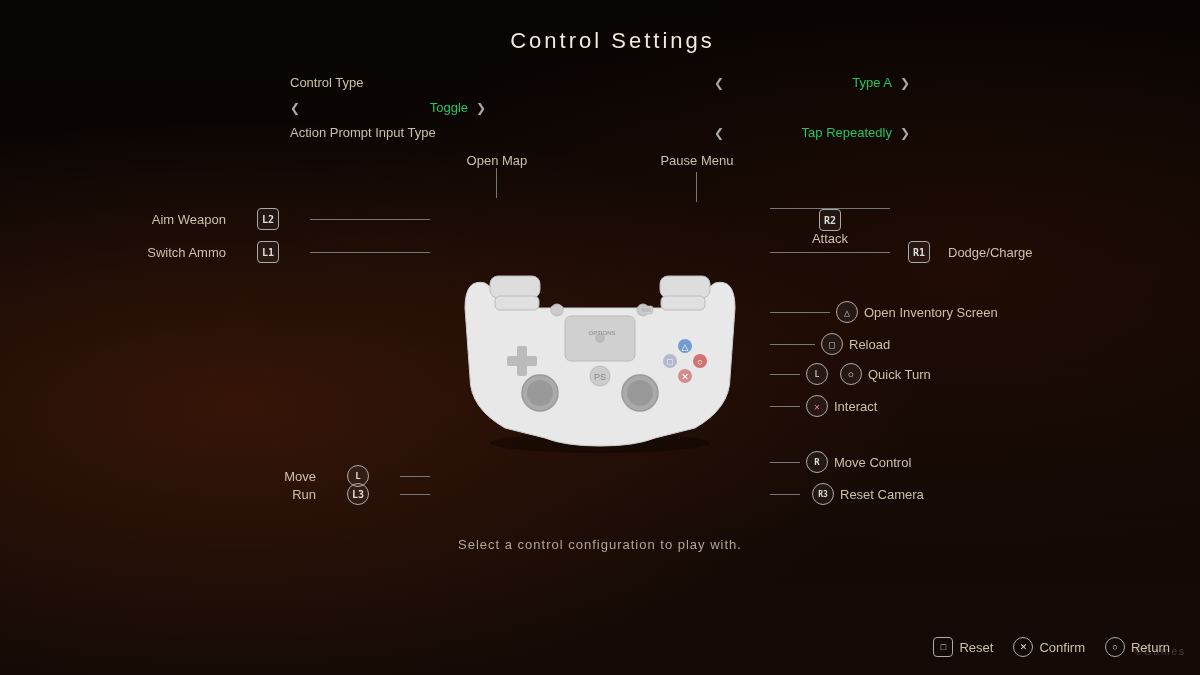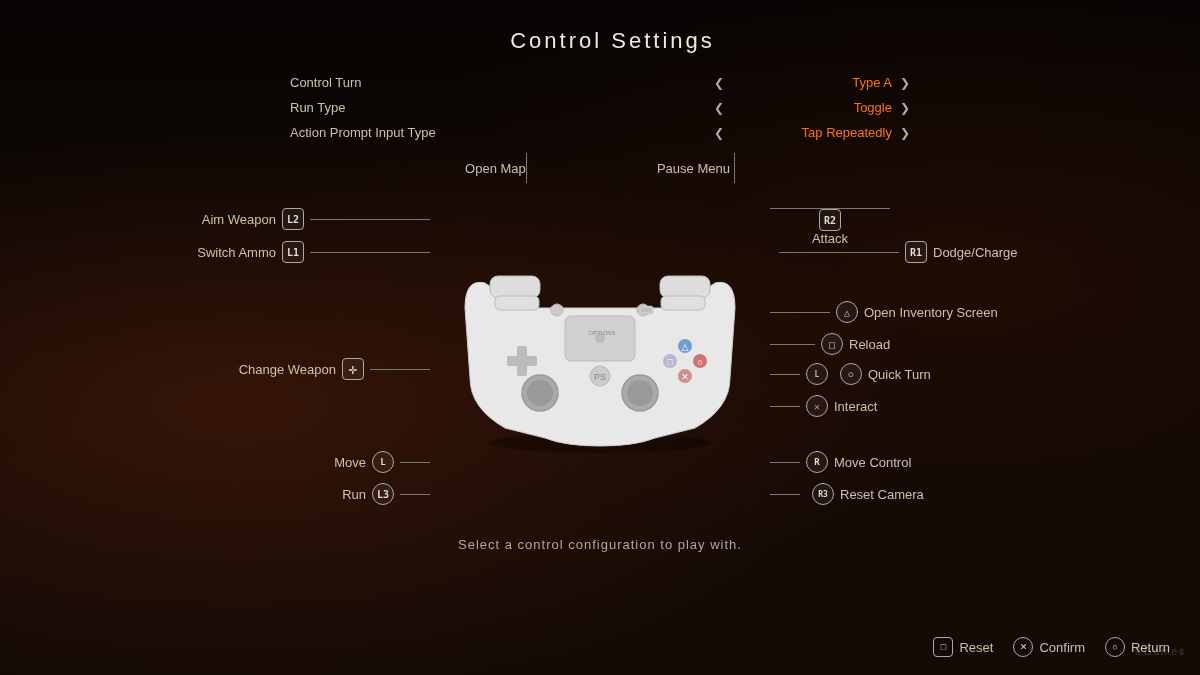--- a/index.html
+++ b/index.html
@@ -57,21 +57,21 @@
       gap: 8px;
     }
     .chevron {
       font-size: 12px;
       color: #aaa;
       cursor: pointer;
     }
     .setting-value {
       width: 160px;
       text-align: right;
-      color: #f97316;
+      color: #22c55e;
     }
     .controller-section {
       position: relative;
       width: 1100px;
       height: 380px;
       display: flex;
       align-items: center;
       justify-content: center;
     }
     
@@ -99,21 +99,21 @@
       height: 100%;
     }
     .label-item {
       position: absolute;
       display: flex;
       align-items: center;
       font-size: 13px;
       color: #ccc0a8;
       white-space: nowrap;
     }
-    .label-item.left { justify-content: flex-end; right: 20px; }
+    .label-item.left { justify-content: flex-end; right: 20px; gap: 25px; }
     .label-item.right { justify-content: flex-start; left: 20px; }
     .btn-badge {
       display: inline-flex;
       align-items: center;
       justify-content: center;
       width: 22px;
       height: 22px;
       border: 1.5px solid #aaa;
       border-radius: 4px;
       font-size: 10px;
@@ -173,29 +173,28 @@
 </head>
 <body>
 
 <div class="bg-overlay"></div>
 
 <div class="content">
   <h1 class="title">Control Settings</h1>
 
   <div class="settings-panel">
     <div class="setting-row">
-      <span class="setting-label">Control Turn</span>
+      <span class="setting-label">Control Type</span>
       <div class="setting-controls">
         <span class="chevron">❮</span>
         <span class="setting-value">Type A</span>
         <span class="chevron">❯</span>
       </div>
     </div>
     <div class="setting-row">
-      <span class="setting-label">Run Type</span>
       <div class="setting-controls">
         <span class="chevron">❮</span>
         <span class="setting-value">Toggle</span>
         <span class="chevron">❯</span>
       </div>
     </div>
     <div class="setting-row">
       <span class="setting-label">Action Prompt Input Type</span>
       <div class="setting-controls">
         <span class="chevron">❮</span>
@@ -218,29 +217,22 @@
       </div>
 
       <div class="label-item left" style="top:88px; right:0px;">
         <span>Switch Ammo</span>
         <span class="btn-badge">L1</span>
         <svg width="120" height="1" style="display:inline-block;vertical-align:middle;">
             <line x1="0" y1="0.5" x2="120" y2="0.5" stroke="#777" stroke-width="1"></line>
           </svg>
       </div>
 
-      <div class="label-item left" style="top:205px; right:0px;">
-        <span>Change Weapon</span>
-        <span class="btn-badge" style="font-size:14px;">✛</span>
-        <svg width="60" height="1" style="display:inline-block;vertical-align:middle;">
-            <line x1="0" y1="0.5" x2="60" y2="0.5" stroke="#777" stroke-width="1"></line>
-          </svg>
-      </div>
-
-      <div class="label-item left" style="top:298px; right:0px;">
+
+      <div class="label-item left" style="top:312px; right:0px;">
         <span>Move</span>
         <span class="btn-badge circle" style="font-size:9px;">L</span>
         <svg width="30" height="1" style="display:inline-block;vertical-align:middle;">
             <line x1="0" y1="0.5" x2="30" y2="0.5" stroke="#777" stroke-width="1"></line>
           </svg>
       </div>
 
       <div class="label-item left" style="top:330px; right:0px;">
         <span>Run</span>
         <span class="btn-badge circle" style="font-size:10px;">L3</span>
@@ -303,21 +295,21 @@
     <div class="right-labels">
 
       <div class="label-item right" style="top:55px; left:0px;flex-direction:column;">
         <svg width="120" height="1" style="display:inline-block;vertical-align:middle;">
             <line x1="0" y1="0.5" x2="120" y2="0.5" stroke="#777" stroke-width="1"></line>
           </svg>
         <span class="btn-badge">R2</span>
         <span>Attack</span>
       </div>
 
-      <div class="label-item right" style="top:88px; left:9px;">
+      <div class="label-item right" style="top:88px; left:0px;gap:12px;">
         <svg width="120" height="1" style="display:inline-block;vertical-align:middle;">
             <line x1="0" y1="0.5" x2="120" y2="0.5" stroke="#777" stroke-width="1"></line>
           </svg>
         <span class="btn-badge">R1</span>
         <span>Dodge/Charge</span>
       </div>
 
       <div class="label-item right" style="top:148px; left:0px;">
         <svg width="60" height="1" style="display:inline-block;vertical-align:middle;">
             <line x1="0" y1="0.5" x2="60" y2="0.5" stroke="#777" stroke-width="1"></line>
@@ -362,27 +354,27 @@
       <div class="label-item right" style="top:330px; left:0px;">
         <svg width="30" height="1" style="display:inline-block;vertical-align:middle;">
             <line x1="0" y1="0.5" x2="30" y2="0.5" stroke="#777" stroke-width="1"></line>
           </svg>
         <span class="btn-badge circle" style="font-size:8px;margin-left:12px;">R3</span>
         <span>Reset Camera</span>
       </div>
     </div>
 
     <div style="position:absolute; top:0px; left:50%; transform:translateX(-50%); width:400px; display:flex; justify-content:space-around; font-size:13px; color:#ccc0a8;">
-      <div style="display:flex;flex-direction:row;align-items:center;gap:0;">
+      <div style="display:flex;flex-direction:column;align-items:center;gap:0;">
         <span>Open Map</span>
         <svg width="1" height="30">
             <line x1="0.5" y1="0" x2="0.5" y2="30" stroke="#777" stroke-width="1"></line>
           </svg>
       </div>
-      <div style="display:flex;flex-direction:row;align-items:center;gap:4px;">
+      <div style="display:flex;flex-direction:column;align-items:center;gap:4px;">
         <span>Pause Menu</span>
         <svg width="1" height="30">
             <line x1="0.5" y1="0" x2="0.5" y2="30" stroke="#777" stroke-width="1"></line>
           </svg>
       </div>
     </div>
 
   </div>
 
   <div class="status-bar">Select a control configuration to play with.</div>

